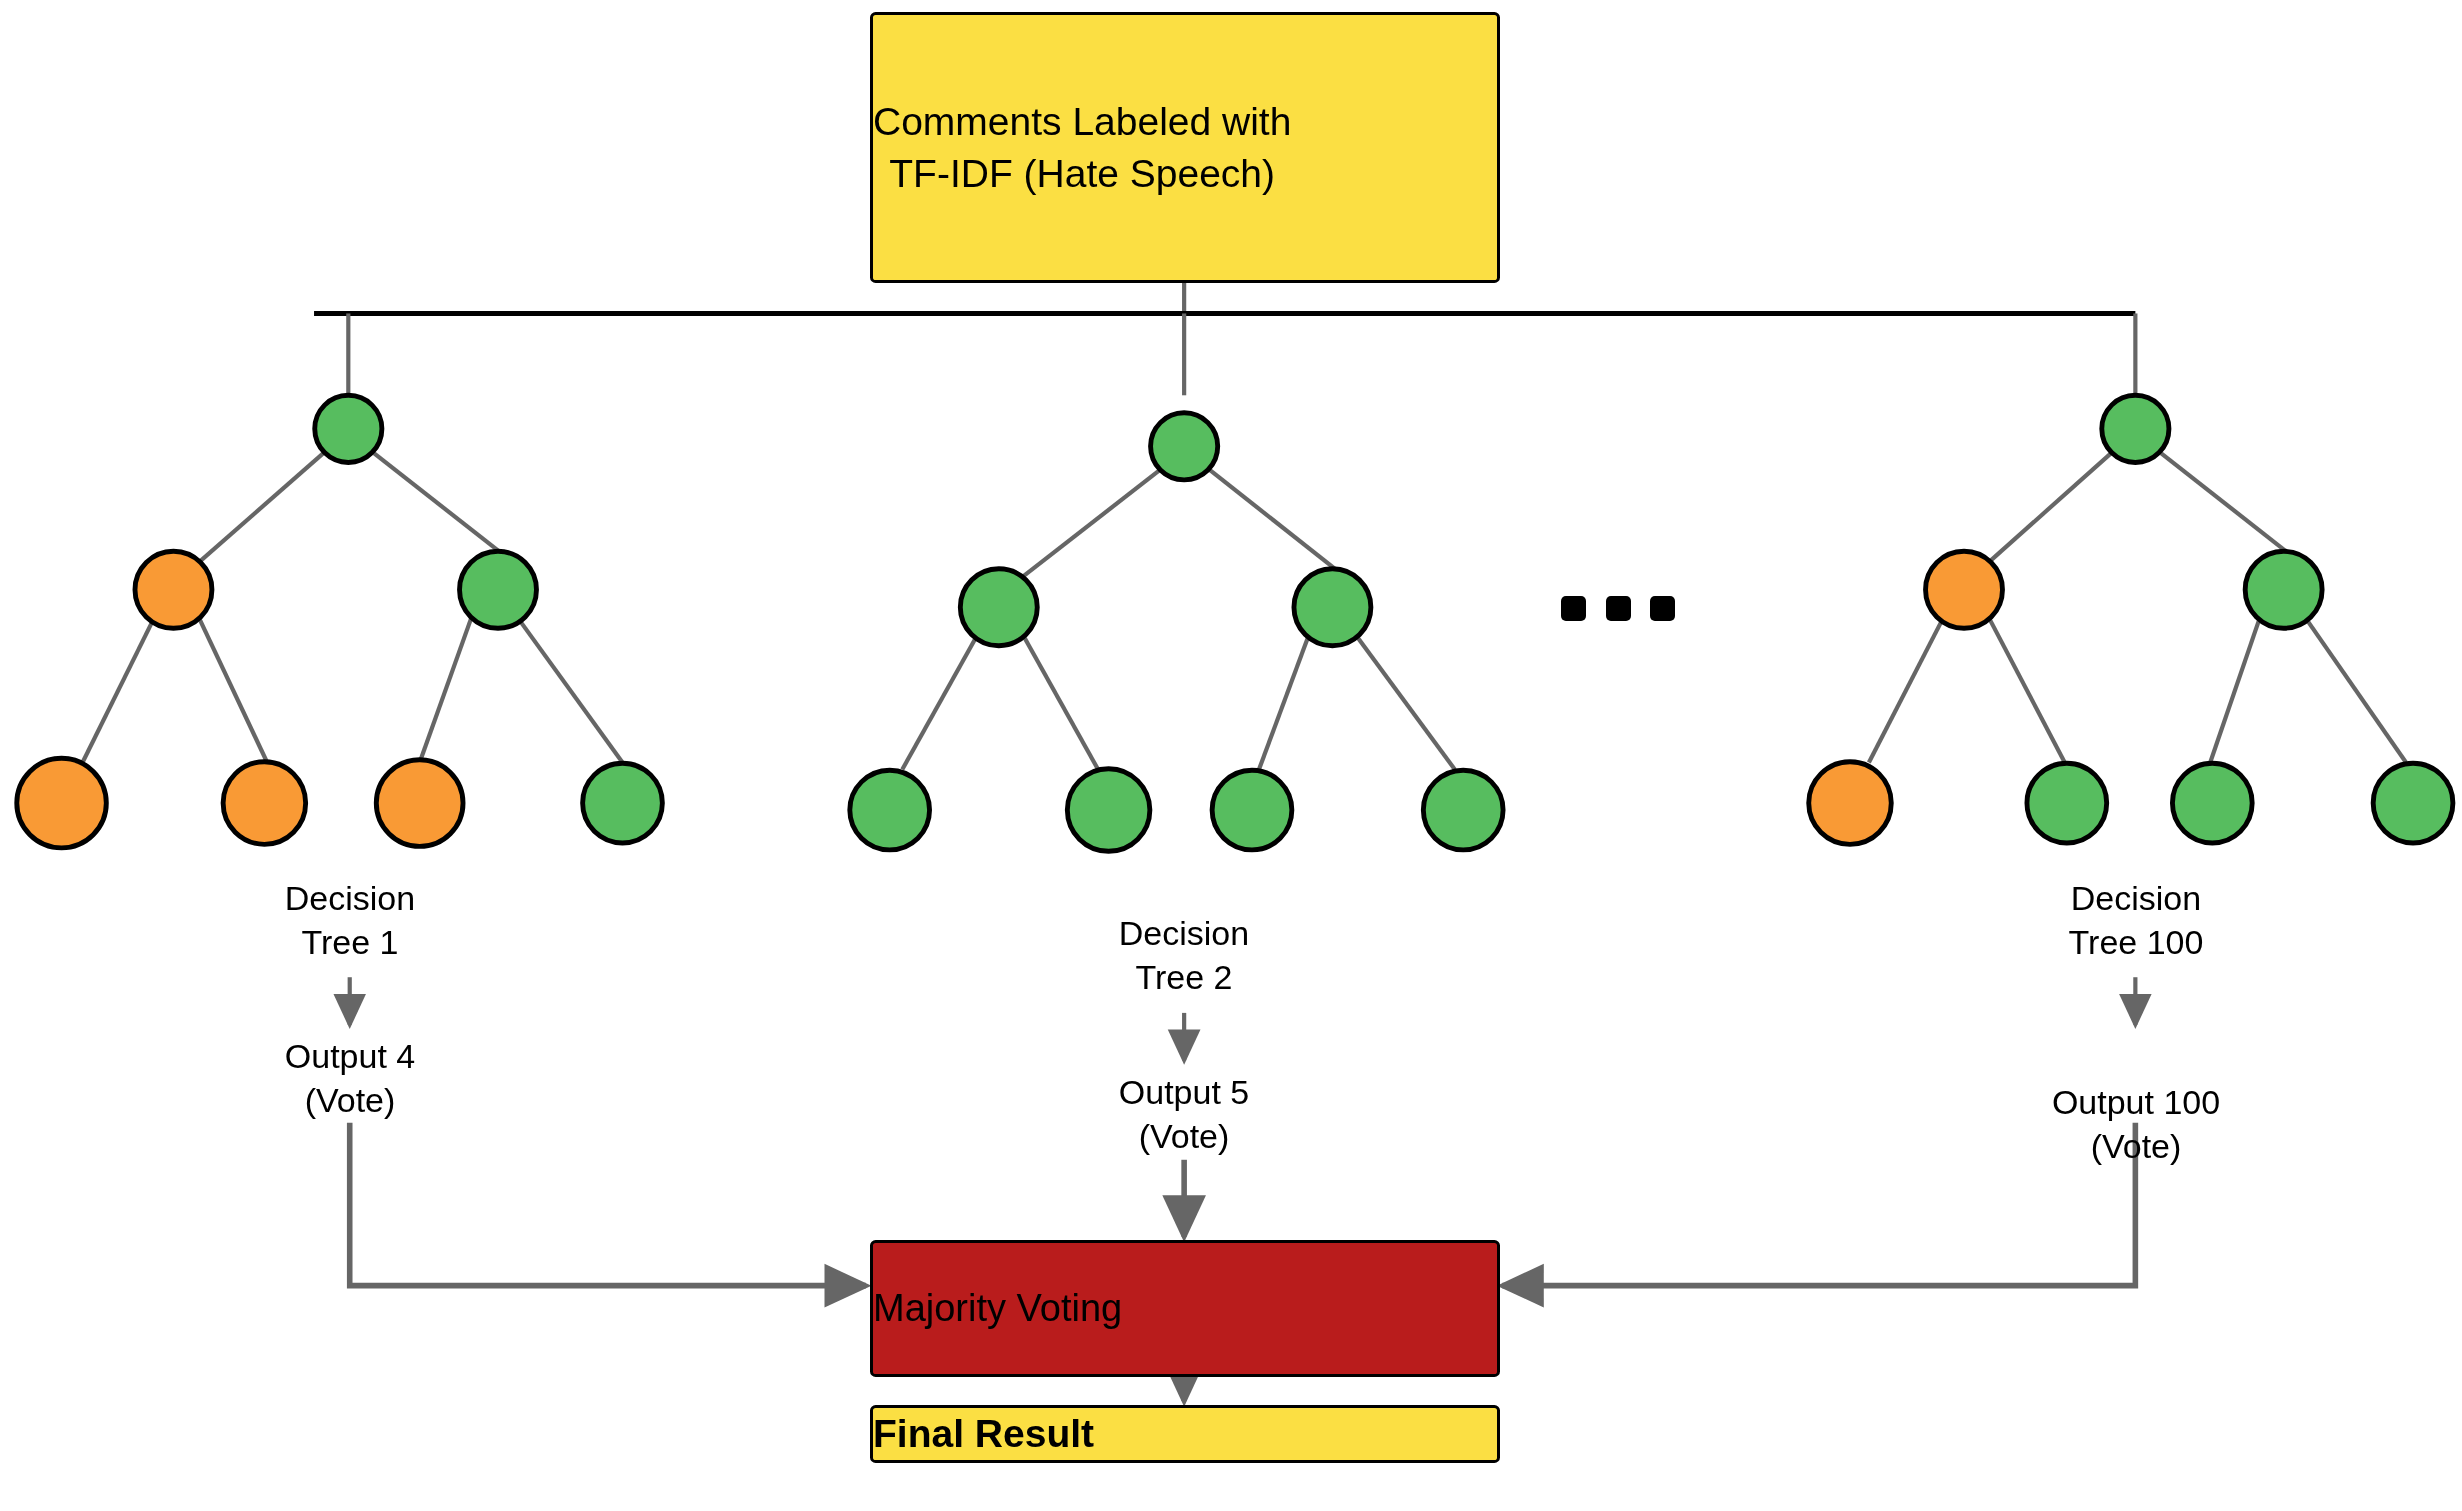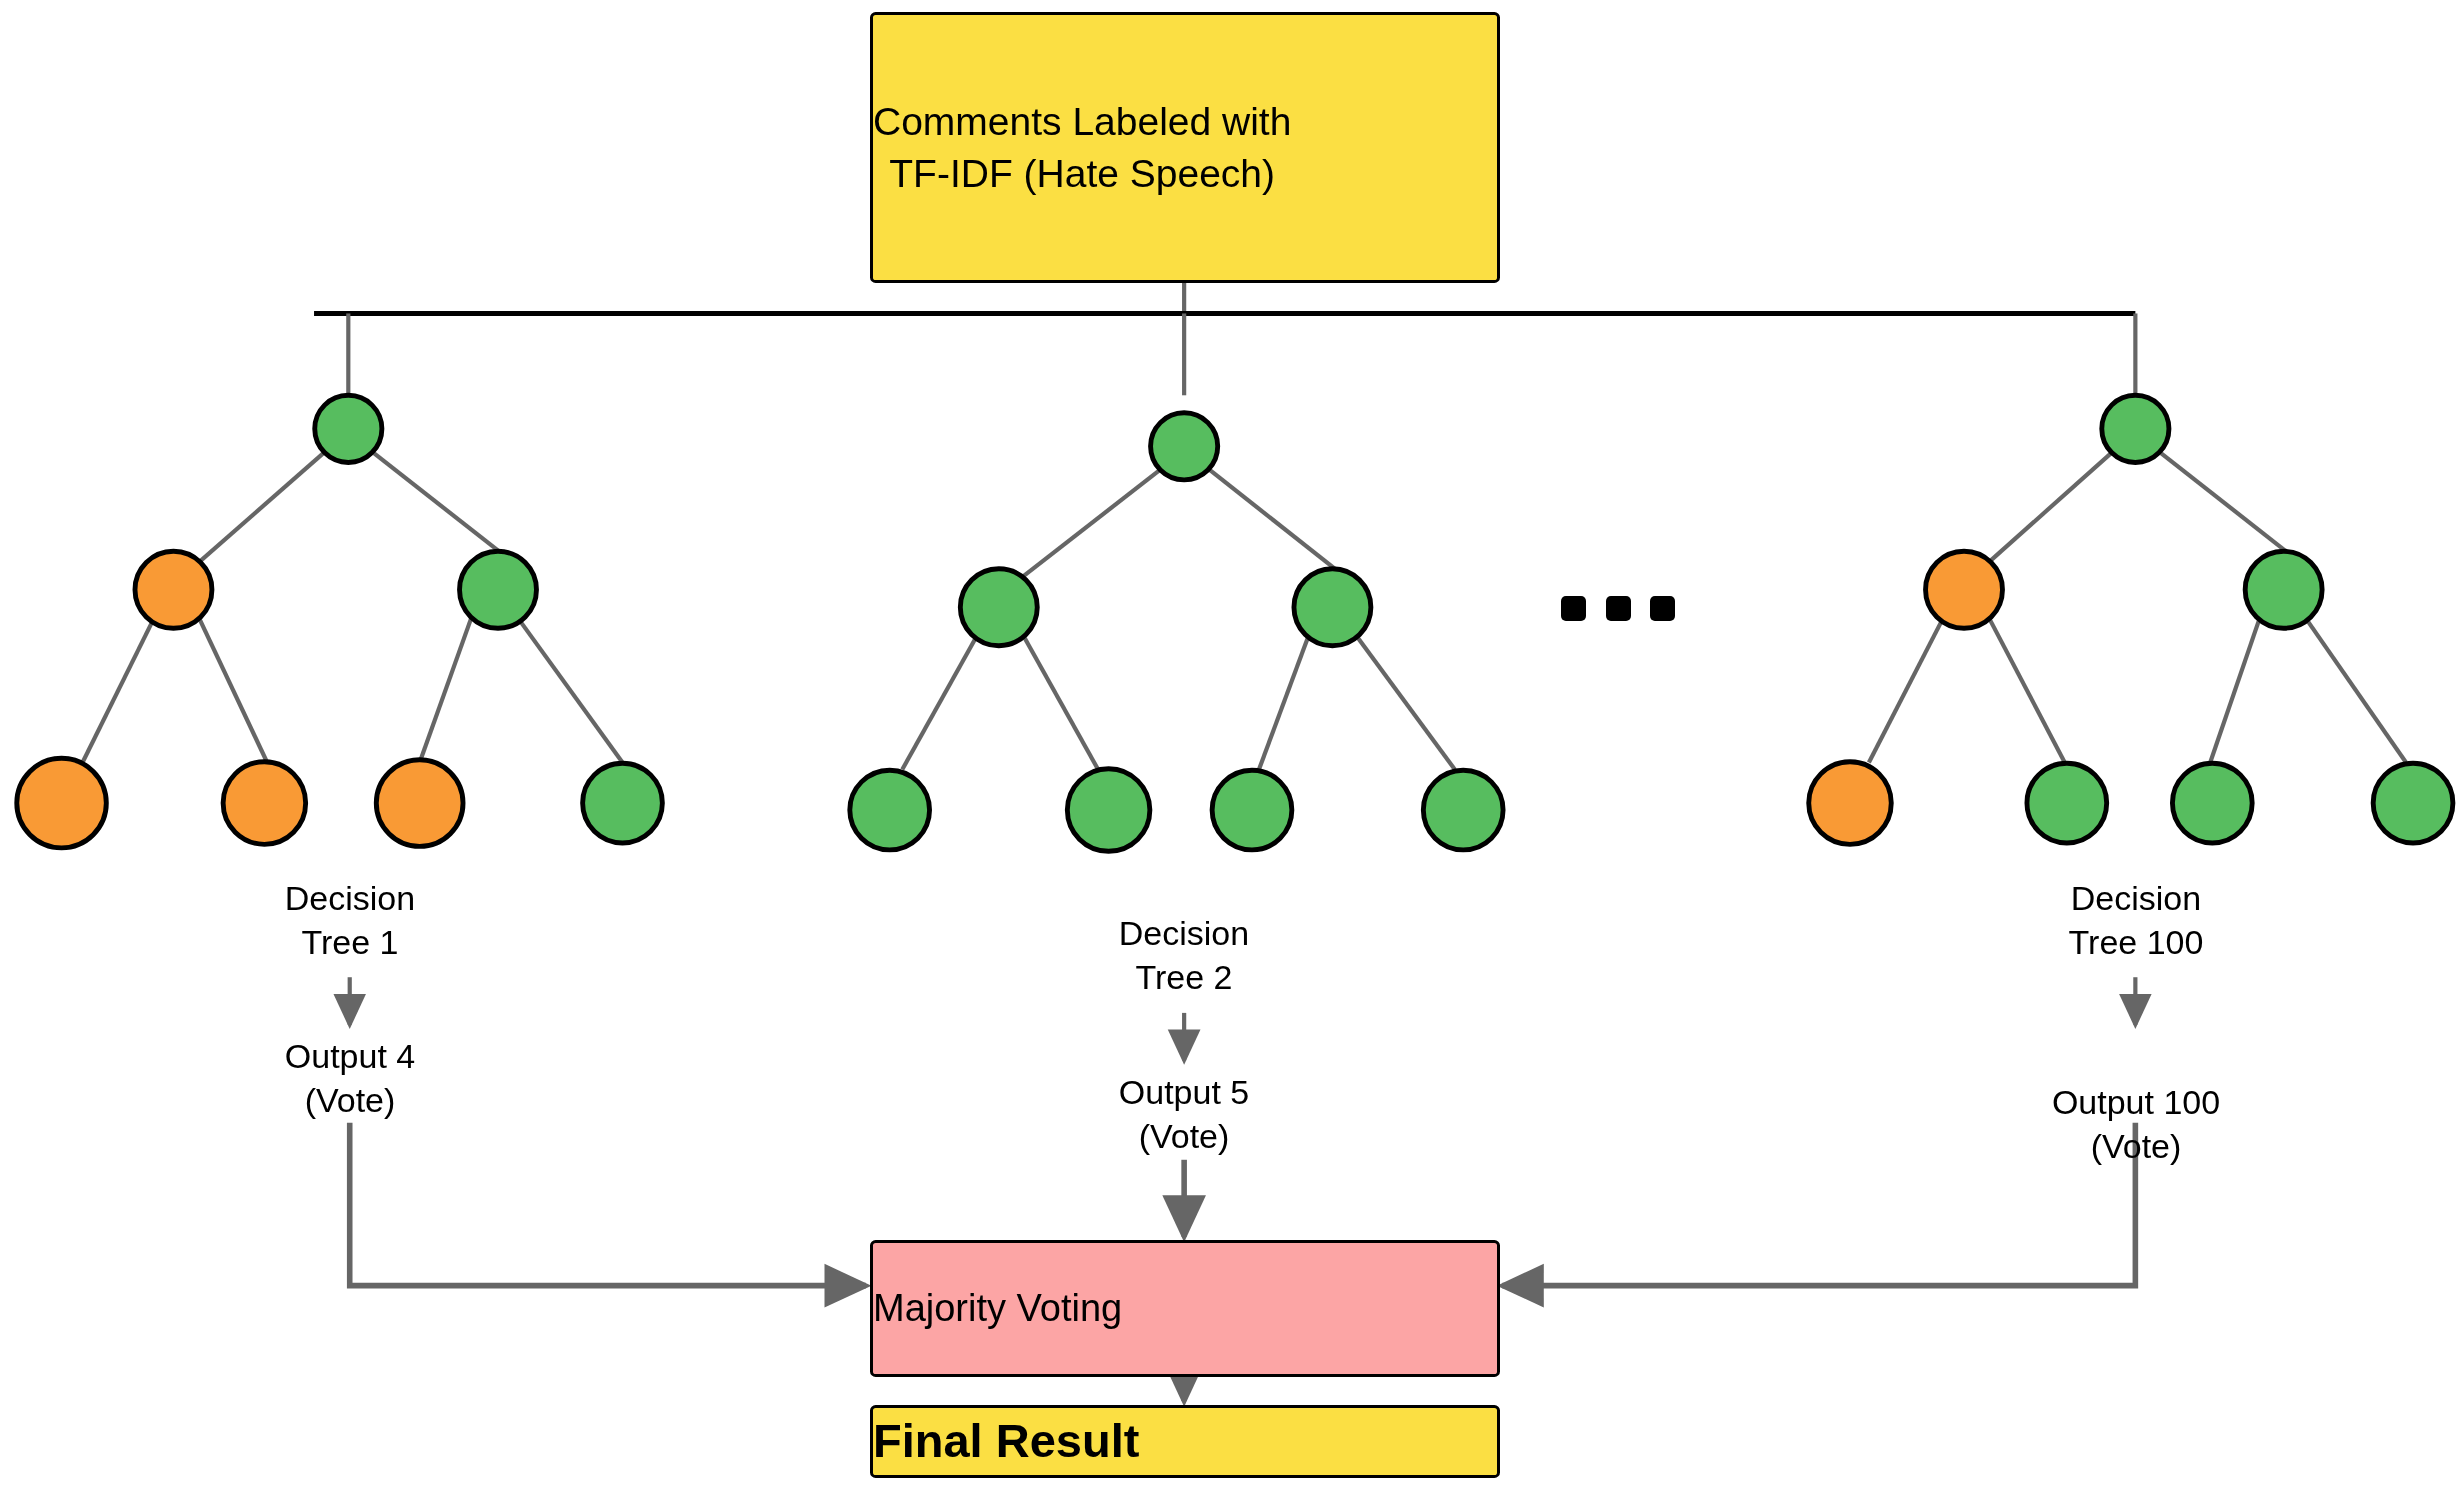--- a/index.html
+++ b/index.html
@@ -154,25 +154,25 @@
       <circle cx="3163" cy="1148" r="57" fill="#57bd5f" stroke="#000000" stroke-width="7"></circle>
       <circle cx="3450" cy="1148" r="57" fill="#57bd5f" stroke="#000000" stroke-width="7"></circle>
     </g>
   </svg>
 
   <div class="box" style="left:870px; top:12px; width:630px; height:271px; background:#fbdf43; font-size:39px;">
     <span class="box-text">Comments Labeled with
 TF-IDF (Hate Speech)</span>
   </div>
 
-  <div class="box" style="left:870px; top:1240px; width:630px; height:137px; background:#fca5a5; font-size:38px;">
+  <div class="box" style="left:870px; top:1240px; width:630px; height:137px; background:#b91c1c; font-size:38px;">
     <span class="box-text">Majority Voting</span>
   </div>
 
-  <div class="box" style="left:870px; top:1405px; width:630px; height:73px; background:#fbdf43; font-size:47px; font-weight:700;">
+  <div class="box" style="left:870px; top:1405px; width:630px; height:58px; background:#fbdf43; font-size:39px; font-weight:700;">
     <span class="box-text">Final Result</span>
   </div>
 
   <div class="lbl" style="left:182px; top:876px; width:336px;">Decision
 Tree 1</div>
   <div class="lbl" style="left:182px; top:1034px; width:336px;">Output 4
 (Vote)</div>
 
   <div class="lbl" style="left:1016px; top:911px; width:336px;">Decision
 Tree 2</div>

